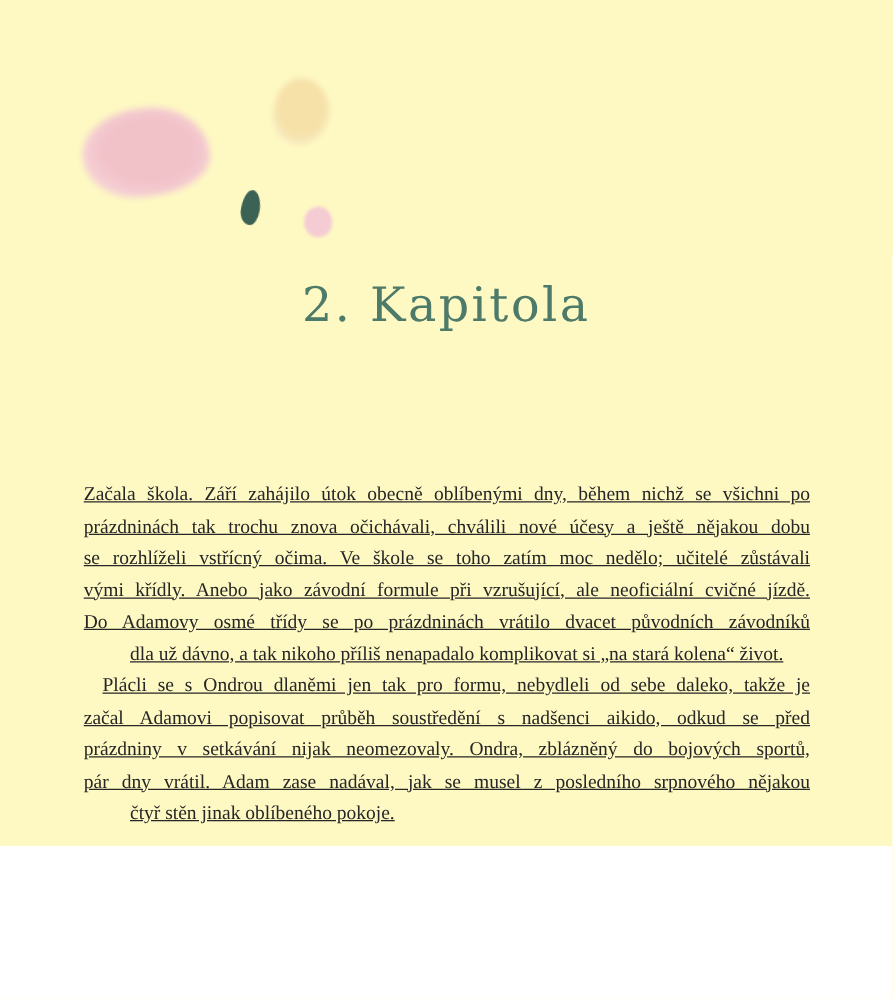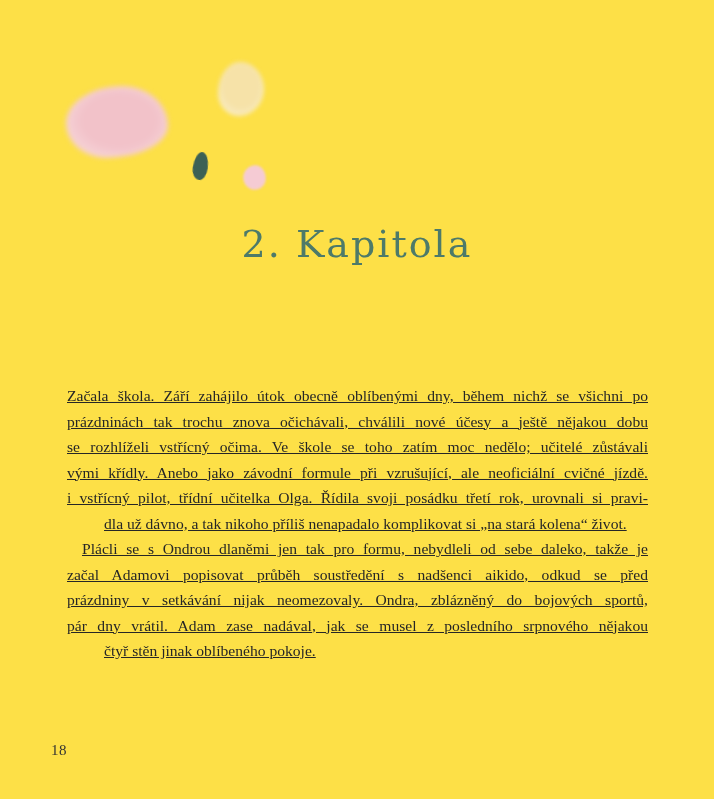--- a/index.html
+++ b/index.html
@@ -1,21 +1,21 @@
 <!DOCTYPE html>
 <html><head>
 <meta charset="utf-8">
 <style>
   * { margin: 0; padding: 0; box-sizing: border-box; }
   html, body { background: #ffffff; }
   .page {
     position: relative;
     width: 714px;
-    height: 799px;
-    background: #fde047;
+    height: 677px;
+    background: #fef9c3;
     margin: 0 auto;
     overflow: hidden;
     font-family: "Liberation Serif", serif;
     color: #262626;
   }
 
   
   .blob { position: absolute; }
   .blob-pink {
     left: 66px; top: 86px; width: 102px; height: 72px;
@@ -101,21 +101,21 @@
   </div>
 
   <h1 class="chapter-title" style="color: rgb(77, 122, 105);">2. Kapitola</h1>
 
   <div class="body-text">
       <div class="paragraph">
         <div class="line">Začala škola. Září zahájilo útok obecně oblíbenými dny, během nichž se všichni po</div>
         <div class="line">prázdninách tak trochu znova očichávali, chválili nové účesy a ještě nějakou dobu</div>
         <div class="line">se rozhlíželi vstřícný očima. Ve škole se toho zatím moc nedělo; učitelé zůstávali</div>
         <div class="line">vými křídly. Anebo jako závodní formule při vzrušující, ale neoficiální cvičné jízdě.</div>
-        <div class="line">i vstřícný pilot, třídní učitelka Olga. Řídila svoji posádku třetí rok, urovnali si pravi-</div>
+        <div class="line">Do Adamovy osmé třídy se po prázdninách vrátilo dvacet původních závodníků</div>
         <div class="line last">dla už dávno, a tak nikoho příliš nenapadalo komplikovat si „na stará kolena“ život.</div>
       </div>
       <div class="paragraph">
         <div class="line first-indent">Plácli se s Ondrou dlaněmi jen tak pro formu, nebydleli od sebe daleko, takže je</div>
         <div class="line">začal Adamovi popisovat průběh soustředění s nadšenci aikido, odkud se před</div>
         <div class="line">prázdniny v setkávání nijak neomezovaly. Ondra, zblázněný do bojových sportů,</div>
         <div class="line">pár dny vrátil. Adam zase nadával, jak se musel z posledního srpnového nějakou</div>
         <div class="line last">čtyř stěn jinak oblíbeného pokoje.</div>
       </div>
     </div>

